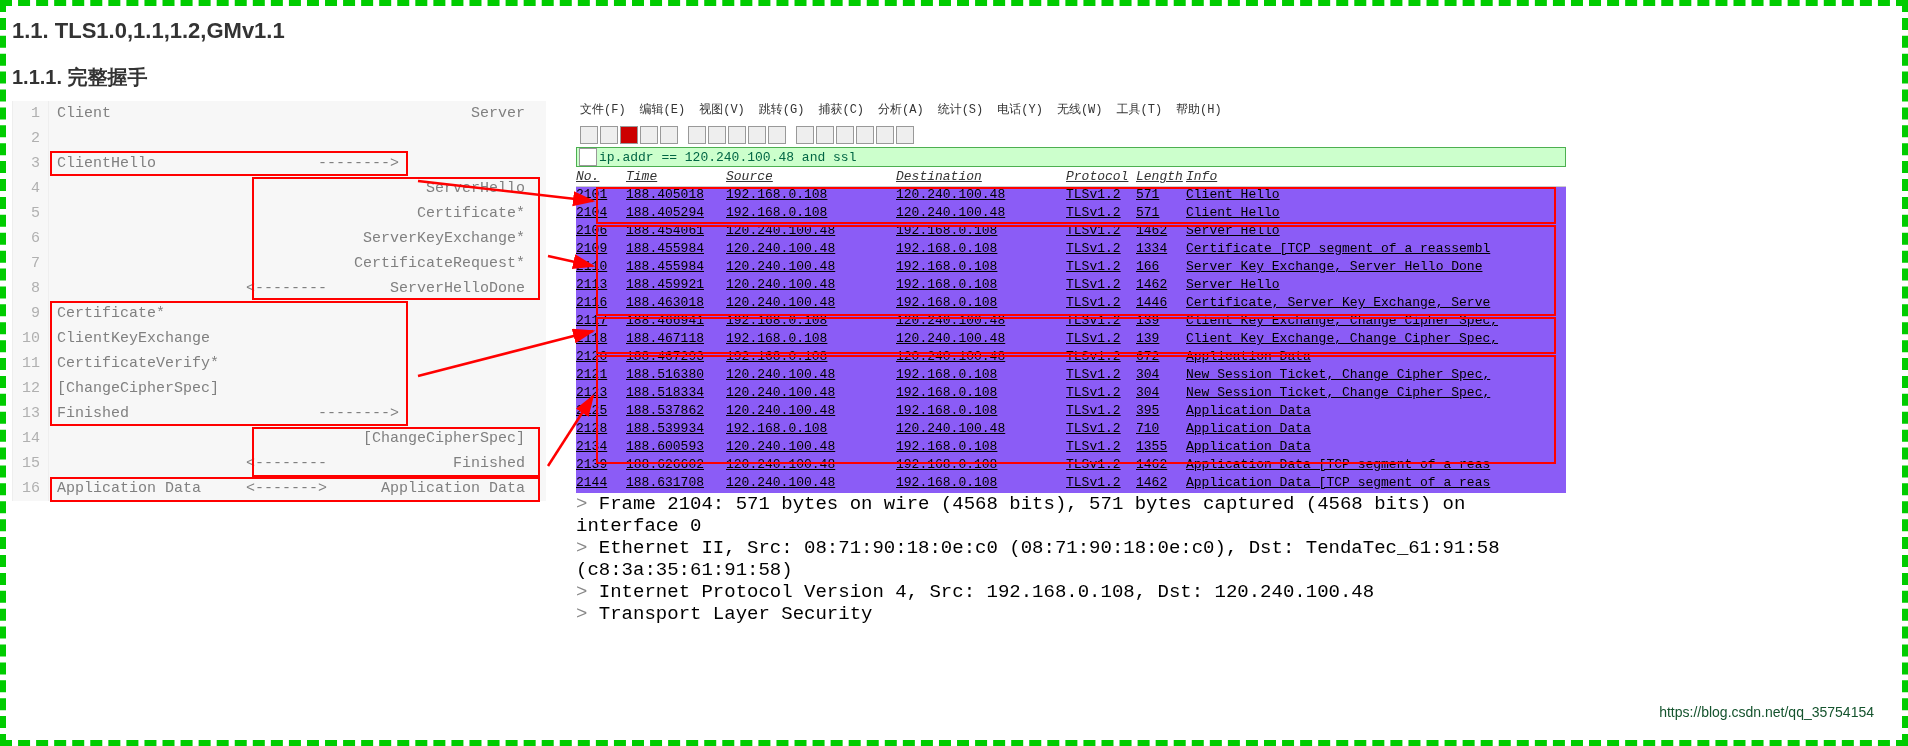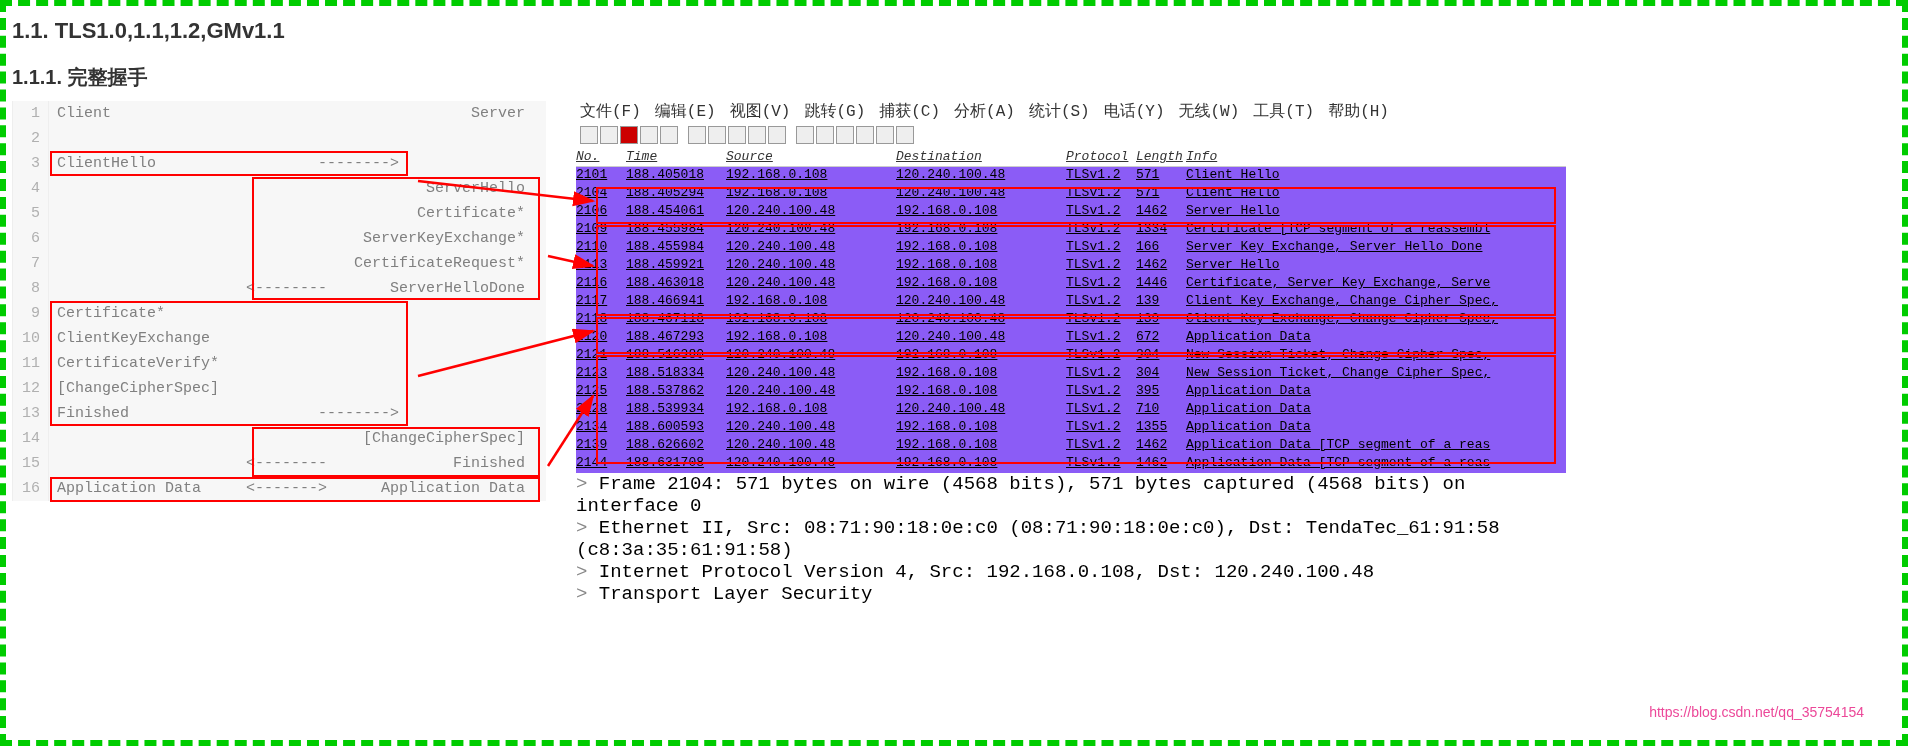--- a/index.html
+++ b/index.html
@@ -21,21 +21,21 @@
   font-family: 'Courier New', monospace;
   font-size: 15px;
   color: #808080;
   border-left: 1px solid #eee;
 }
 .code-line { display: flex; height: 25px; line-height: 25px; }
 .line-no { width: 36px; text-align: right; padding-right: 8px; color: #b0b0b0; border-right: 1px solid #eee; }
 .line-txt { padding-left: 8px; white-space: pre; flex: 1; }
 .red-box { position: absolute; border: 2px solid #f00; pointer-events: none; }
 .right-pane { width: 990px; margin-left: 30px; position: relative; font-family: 'SimSun','Courier New',monospace; }
-.menubar { font-size: 16px; height: 22px; display: flex; gap: 14px; padding-left: 4px; color: #333; }
+.menubar { font-size: 12px; height: 22px; display: flex; gap: 14px; padding-left: 4px; color: #333; }
 .toolbar { height: 24px; display: flex; gap: 2px; padding: 2px 4px; align-items: center; }
 .tool-icon { width: 18px; height: 18px; border: 1px solid #999; background: #eee; display:inline-block; }
 .red-square { background: #c00; }
 .filter-bar { background: #ccffcc; border: 1px solid #4CAF50; height: 20px; display: flex; align-items: center; }
 .filter-handle { width: 18px; height: 18px; background: #fff; border: 1px solid #999; margin: 0 2px; }
 .filter-text { font-family: 'Courier New', monospace; font-size: 13px; color: #064; }
 .packet-table { margin-top: 2px; }
 .table-header { display: flex; font-size: 12px; height: 18px; border-bottom: 1px solid #ccc; color: #333; }
 .th, .td { overflow: hidden; white-space: nowrap; font-family: 'Courier New', monospace; font-size: 13px; }
 .th { text-decoration: underline; font-style: italic; }
@@ -43,21 +43,21 @@
 .col-time { width: 100px; }
 .col-src { width: 170px; }
 .col-dst { width: 170px; }
 .col-proto { width: 70px; }
 .col-len { width: 50px; padding-right: 4px; }
 .col-info { flex: 1; }
 .packet-row { display: flex; height: 18px; background: #8b5cf6; text-decoration: underline; }
 .detail-pane { font-family: Liberation Mono, monospace; font-size: 19px; }
 .detail-line::before { content: "> "; color: #888; }
 .arrow-svg { position: absolute; z-index: 10; pointer-events: none; }
-.watermark { position: absolute; right: 38px; bottom: 20px; color: #ec4899; font-size: 14px; }
+.watermark { position: absolute; right: 28px; bottom: 20px; color: #14532d; font-size: 14px; }
 </style>
 </head>
 <body>
 
 <h2 class="main-heading">1.1. TLS1.0,1.1,1.2,GMv1.1</h2>
 <h3 class="sub-heading">1.1.1. 完整握手</h3>
 
 <div class="content-row">
 
   <div class="left-pane">
@@ -162,20 +162,24 @@
       <span class="tool-icon"></span>
       <span class="tool-icon"></span>
       <span style="width:6px"></span>
       <span class="tool-icon"></span>
       <span class="tool-icon"></span>
       <span class="tool-icon"></span>
       <span class="tool-icon"></span>
       <span class="tool-icon"></span>
       <span class="tool-icon"></span>
     </div>
+    <div class="filter-bar">
+      <span class="filter-handle"></span>
+      <span class="filter-text">ip.addr == 120.240.100.48 and ssl</span>
+    </div>
 
     <div class="packet-table">
       <div class="table-header">
         <div class="th col-no">No.</div>
         <div class="th col-time">Time</div>
         <div class="th col-src">Source</div>
         <div class="th col-dst">Destination</div>
         <div class="th col-proto">Protocol</div>
         <div class="th col-len">Length</div>
         <div class="th col-info">Info</div>

